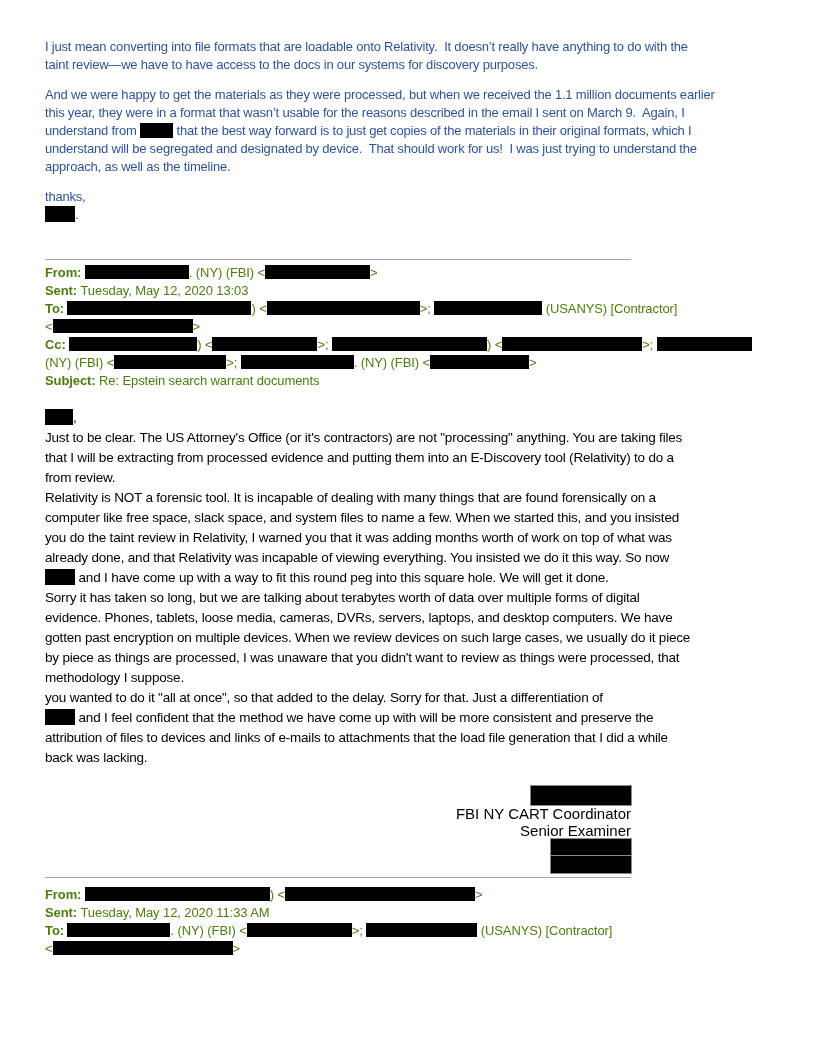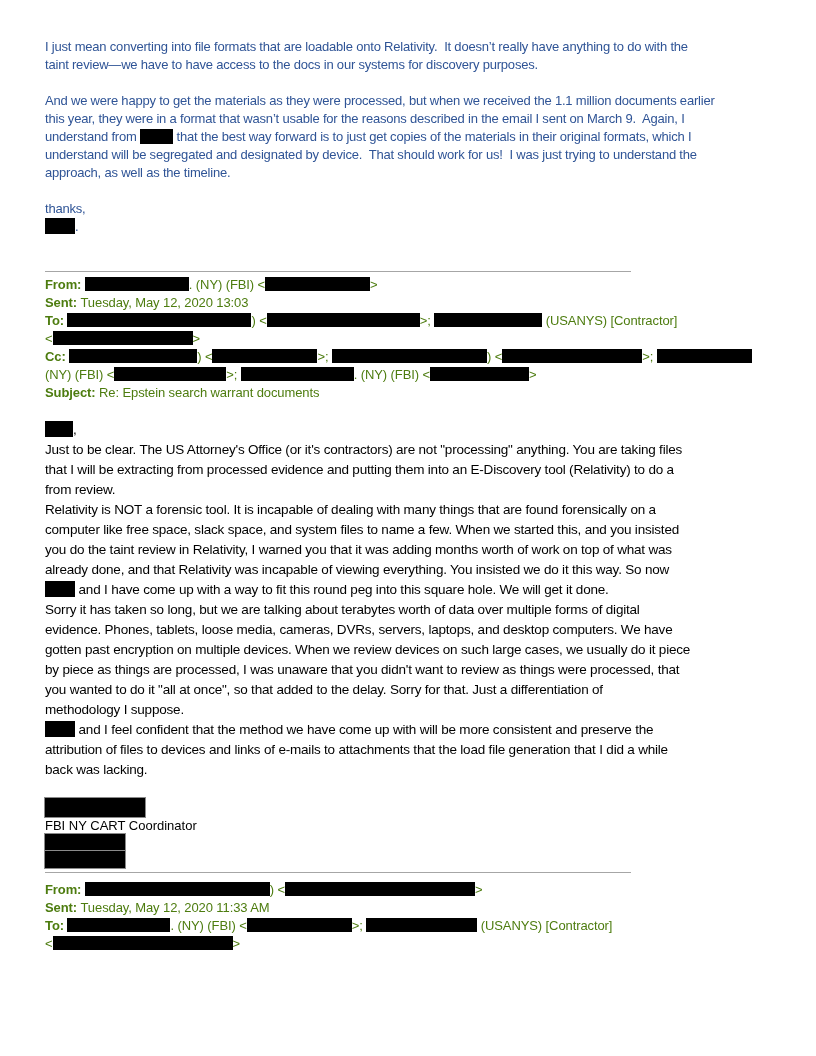--- a/index.html
+++ b/index.html
@@ -2,35 +2,35 @@
 <html><head>
 <meta charset="utf-8">
 <style>
   html,body{margin:0;padding:0;background:#ffffff;}
   body{width:816px;height:1056px;font-family:"Liberation Sans",sans-serif;overflow:hidden;}
   .page{box-sizing:border-box;width:676px;height:1056px;padding:38px 45px 0 45px;background:#ffffff;}
   .line{white-space:pre;}
   
   .reply{color:#2F5496;font-size:13px;letter-spacing:-0.2px;}
   .reply .line{line-height:18px;}
-  .para + .para{margin-top:18px;}
+  .para + .para{margin-top:12px;}
   
   .divider{border-top:1px solid #A6A6A6;height:0;}
   .divider.d1{margin-top:35px;margin-bottom:4px;}
   .divider.d2{margin-top:4px;margin-bottom:8px;}
   
   .hdr{color:#4d7c0f;font-size:13px;letter-spacing:-0.1px;}
   .hdr .line{line-height:18px;}
   .hlabel{font-weight:bold;}
   
   .msg{color:#000;font-size:13.5px;letter-spacing:-0.2px;margin-top:18px;}
   .msg .line{line-height:20px;}
   .bpara + .bpara{}
   
-  .signature{margin-top:18px;color:#000;font-size:13px;}
+  .signature{margin-top:18px;color:#000;font-size:15px;text-align:right;}
   .signature .line{line-height:17px;}
   .signature .redact{vertical-align:top;}
   
   .redact{display:inline-block;background:#000;height:15px;vertical-align:-3px;}
   .hdr .redact{height:14px;vertical-align:-2px;}
   .msg .redact{height:16px;vertical-align:-3px;}
   .signature .redact{box-shadow:0 0 0 1px #8a8a8a;}
 </style>
 </head>
 <body>
@@ -77,33 +77,34 @@
         <div class="line"><span class="t">computer like free space, slack space, and system files to name a few. When we started this, and you insisted</span></div>
         <div class="line"><span class="t">you do the taint review in Relativity, I warned you that it was adding months worth of work on top of what was</span></div>
         <div class="line"><span class="t">already done, and that Relativity was incapable of viewing everything. You insisted we do it this way. So now</span></div>
         <div class="line"><span class="redact" style="width: 30px;"></span><span class="t"> and I have come up with a way to fit this round peg into this square hole. We will get it done.</span></div>
       </div>
     <div class="bpara">
         <div class="line"><span class="t">Sorry it has taken so long, but we are talking about terabytes worth of data over multiple forms of digital</span></div>
         <div class="line"><span class="t">evidence. Phones, tablets, loose media, cameras, DVRs, servers, laptops, and desktop computers. We have</span></div>
         <div class="line"><span class="t">gotten past encryption on multiple devices. When we review devices on such large cases, we usually do it piece</span></div>
         <div class="line"><span class="t">by piece as things are processed, I was unaware that you didn't want to review as things were processed, that</span></div>
+        <div class="line"><span class="t">methodology I suppose.</span></div>
         <div class="line"><span class="t">you wanted to do it "all at once", so that added to the delay. Sorry for that. Just a differentiation of</span></div>
-        <div class="line"><span class="t">methodology I suppose.</span></div>
       </div>
     <div class="bpara">
         <div class="line"><span class="redact" style="width: 30px;"></span><span class="t"> and I feel confident that the method we have come up with will be more consistent and preserve the</span></div>
         <div class="line"><span class="t">attribution of files to devices and links of e-mails to attachments that the load file generation that I did a while</span></div>
         <div class="line"><span class="t">back was lacking.</span></div>
       </div>
   </section>
 
   <section class="signature">
       <div class="line"><span class="redact" style="width: 100px; height: 19px;"></span></div>
       <div class="line"><span class="t">FBI NY CART Coordinator</span></div>
+      <div class="line"><span class="t">Senior Examiner</span></div>
       <div class="line"><span class="redact" style="width: 80px; height: 17px;"></span></div>
       <div class="line"><span class="redact" style="width: 80px; height: 17px;"></span></div>
     </section>
 
   <div class="divider d2"></div>
 
   <section class="hdr">
       <div class="line"><span class="hlabel">From: </span><span class="redact" style="width: 185px;"></span><span class="t">) &lt;</span><span class="redact" style="width: 190px;"></span><span class="t">&gt;</span></div>
       <div class="line"><span class="hlabel">Sent: </span><span class="t">Tuesday, May 12, 2020 11:33 AM</span></div>
       <div class="line"><span class="hlabel">To: </span><span class="redact" style="width: 103px;"></span><span class="t">. (NY) (FBI) &lt;</span><span class="redact" style="width: 105px;"></span><span class="t">&gt;; </span><span class="redact" style="width: 111px;"></span><span class="t"> (USANYS) [Contractor]</span></div>

